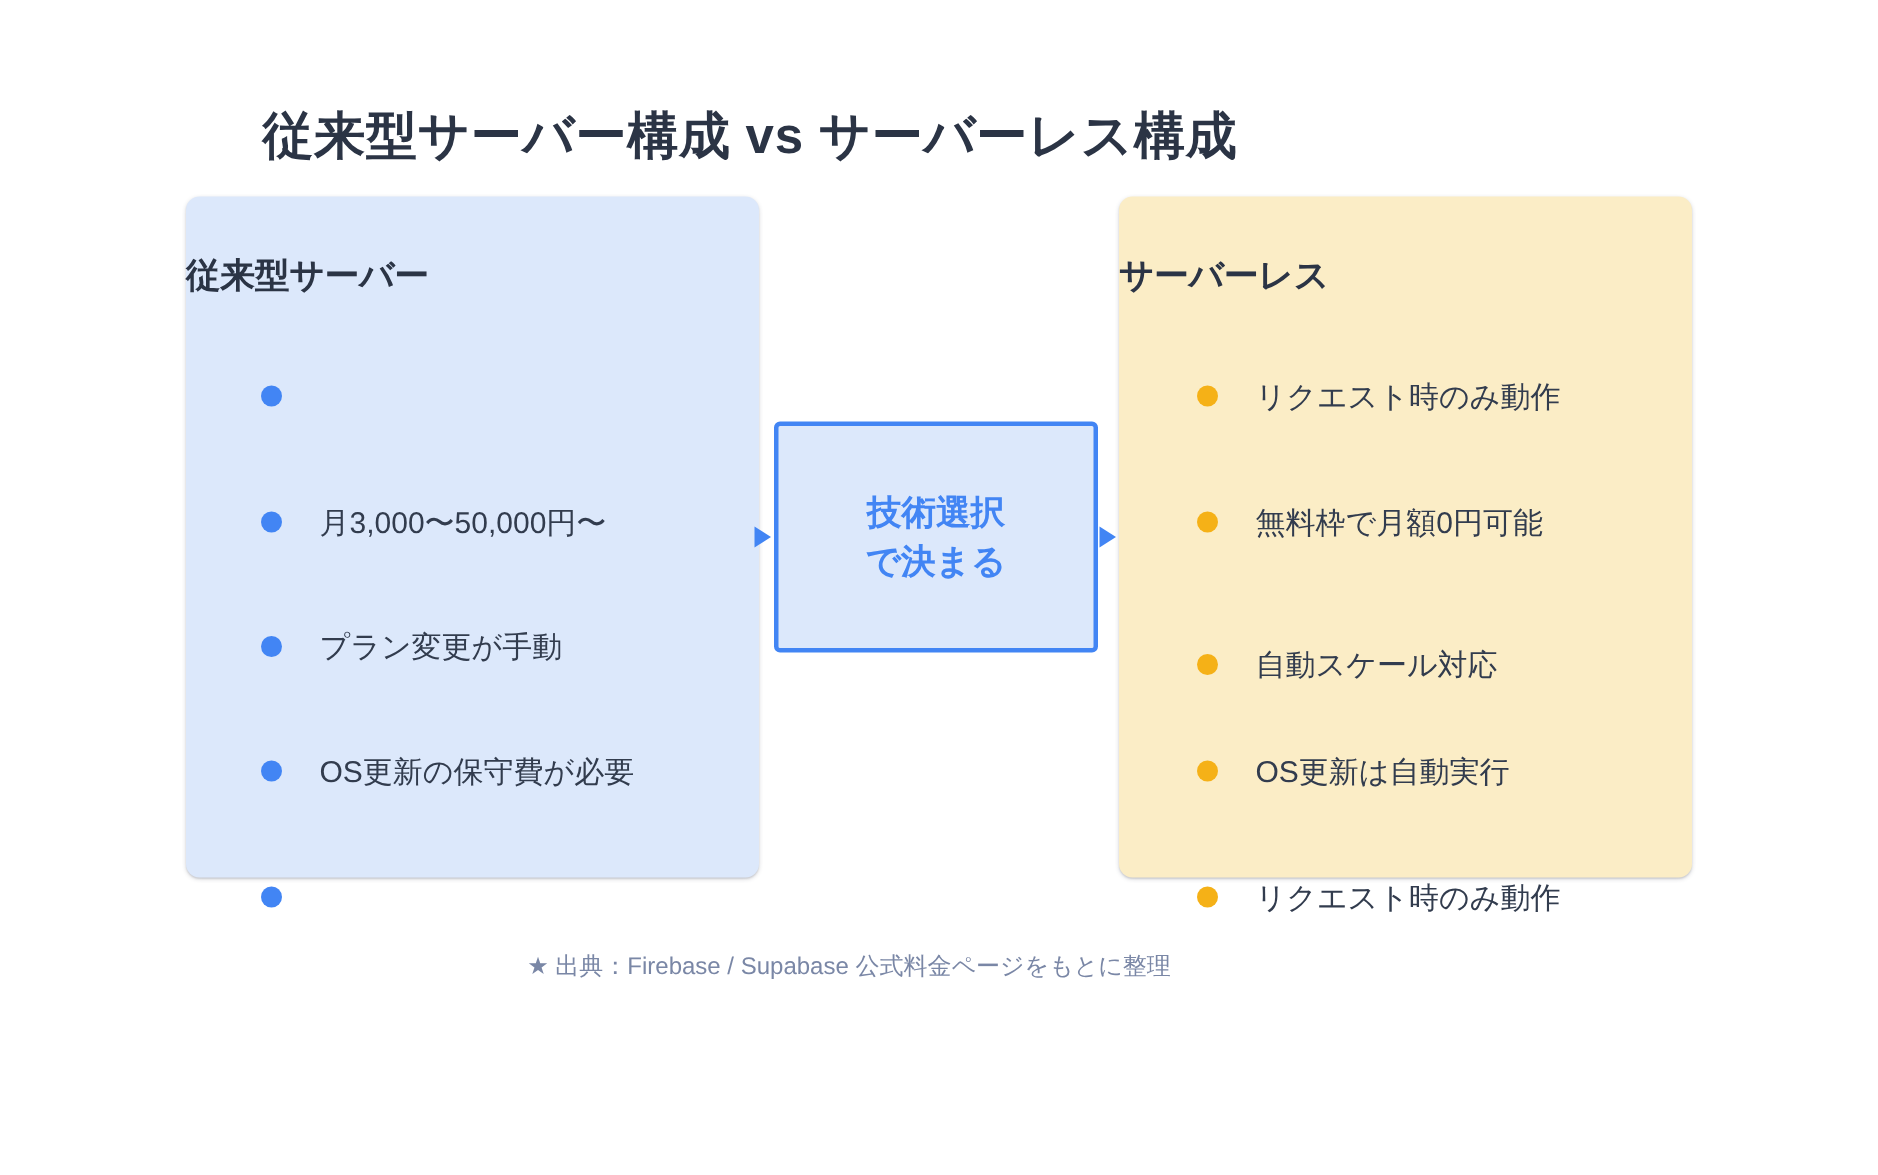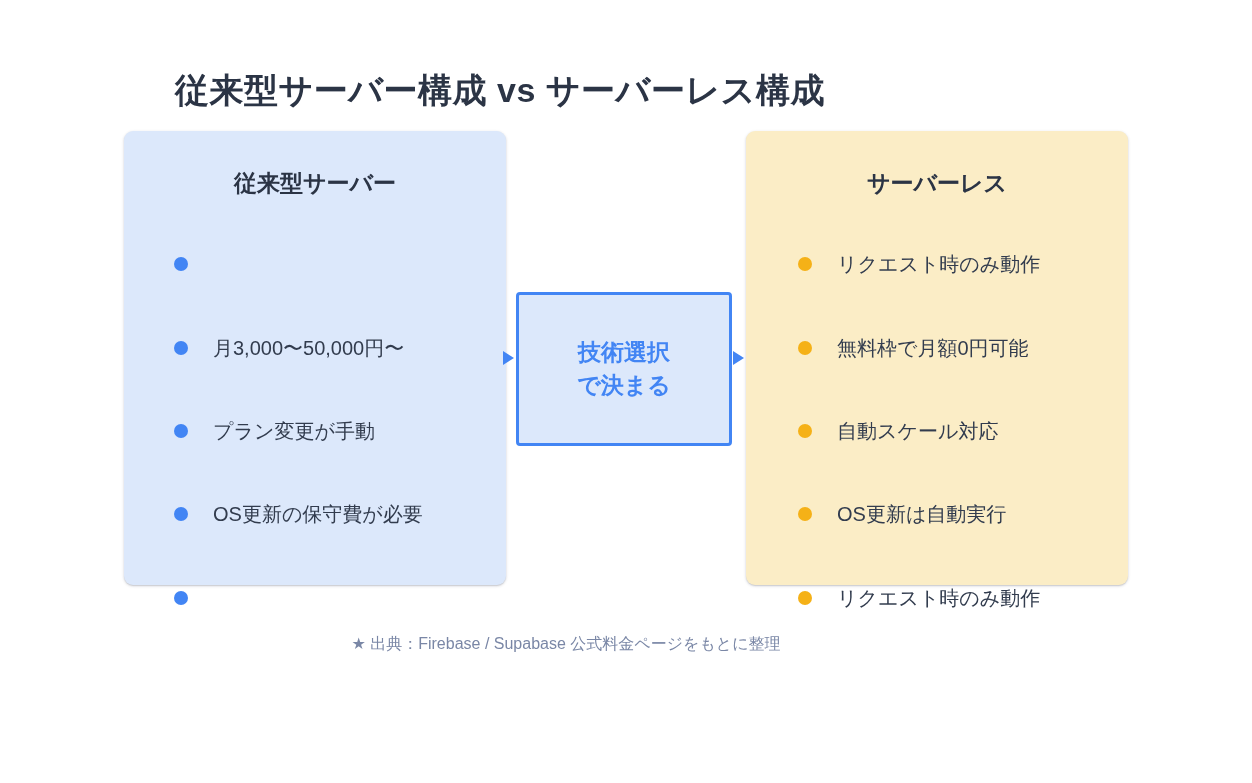--- a/index.html
+++ b/index.html
@@ -46,21 +46,21 @@
   }
   .panel-right {
     left: 746px;
     background: #FBEDC6;
   }
   .panel-heading {
     position: absolute;
     top: 37px;
     left: 0;
     width: 100%;
-    text-align: center;
+    text-align: left;
     font-size: 23px;
     font-weight: bold;
     color: #2B3445;
     white-space: nowrap;
   }
 
   
   .bullet-row {
     position: absolute;
     display: flex;
@@ -96,21 +96,20 @@
     width: 216px;
     height: 154px;
     background: #DCE8FB;
     border: 3px solid #4285F4;
     border-radius: 4px;
     box-sizing: border-box;
     display: flex;
     flex-direction: column;
     align-items: center;
     justify-content: center;
-    margin-top: 11px;
   }
   .center-line {
     font-size: 23px;
     font-weight: bold;
     color: #4285F4;
     line-height: 1.42;
     white-space: nowrap;
   }
 
   
@@ -170,21 +169,21 @@
 </div>
 
 <div class="bullet-row right-col" style="top:251px">
   <span class="dot dot-orange"></span>
   <span class="bullet-text">リクエスト時のみ動作</span>
 </div>
 <div class="bullet-row right-col" style="top:335px">
   <span class="dot dot-orange"></span>
   <span class="bullet-text">無料枠で月額0円可能</span>
 </div>
-<div class="bullet-row right-col" style="top:418px">
+<div class="bullet-row right-col" style="top:430px">
   <span class="dot dot-orange"></span>
   <span class="bullet-text">自動スケール対応</span>
 </div>
 <div class="bullet-row right-col" style="top:501px">
   <span class="dot dot-orange"></span>
   <span class="bullet-text">OS更新は自動実行</span>
 </div>
 <div class="bullet-row right-col" style="top:585px">
   <span class="dot dot-orange"></span>
   <span class="bullet-text">リクエスト時のみ動作</span>

